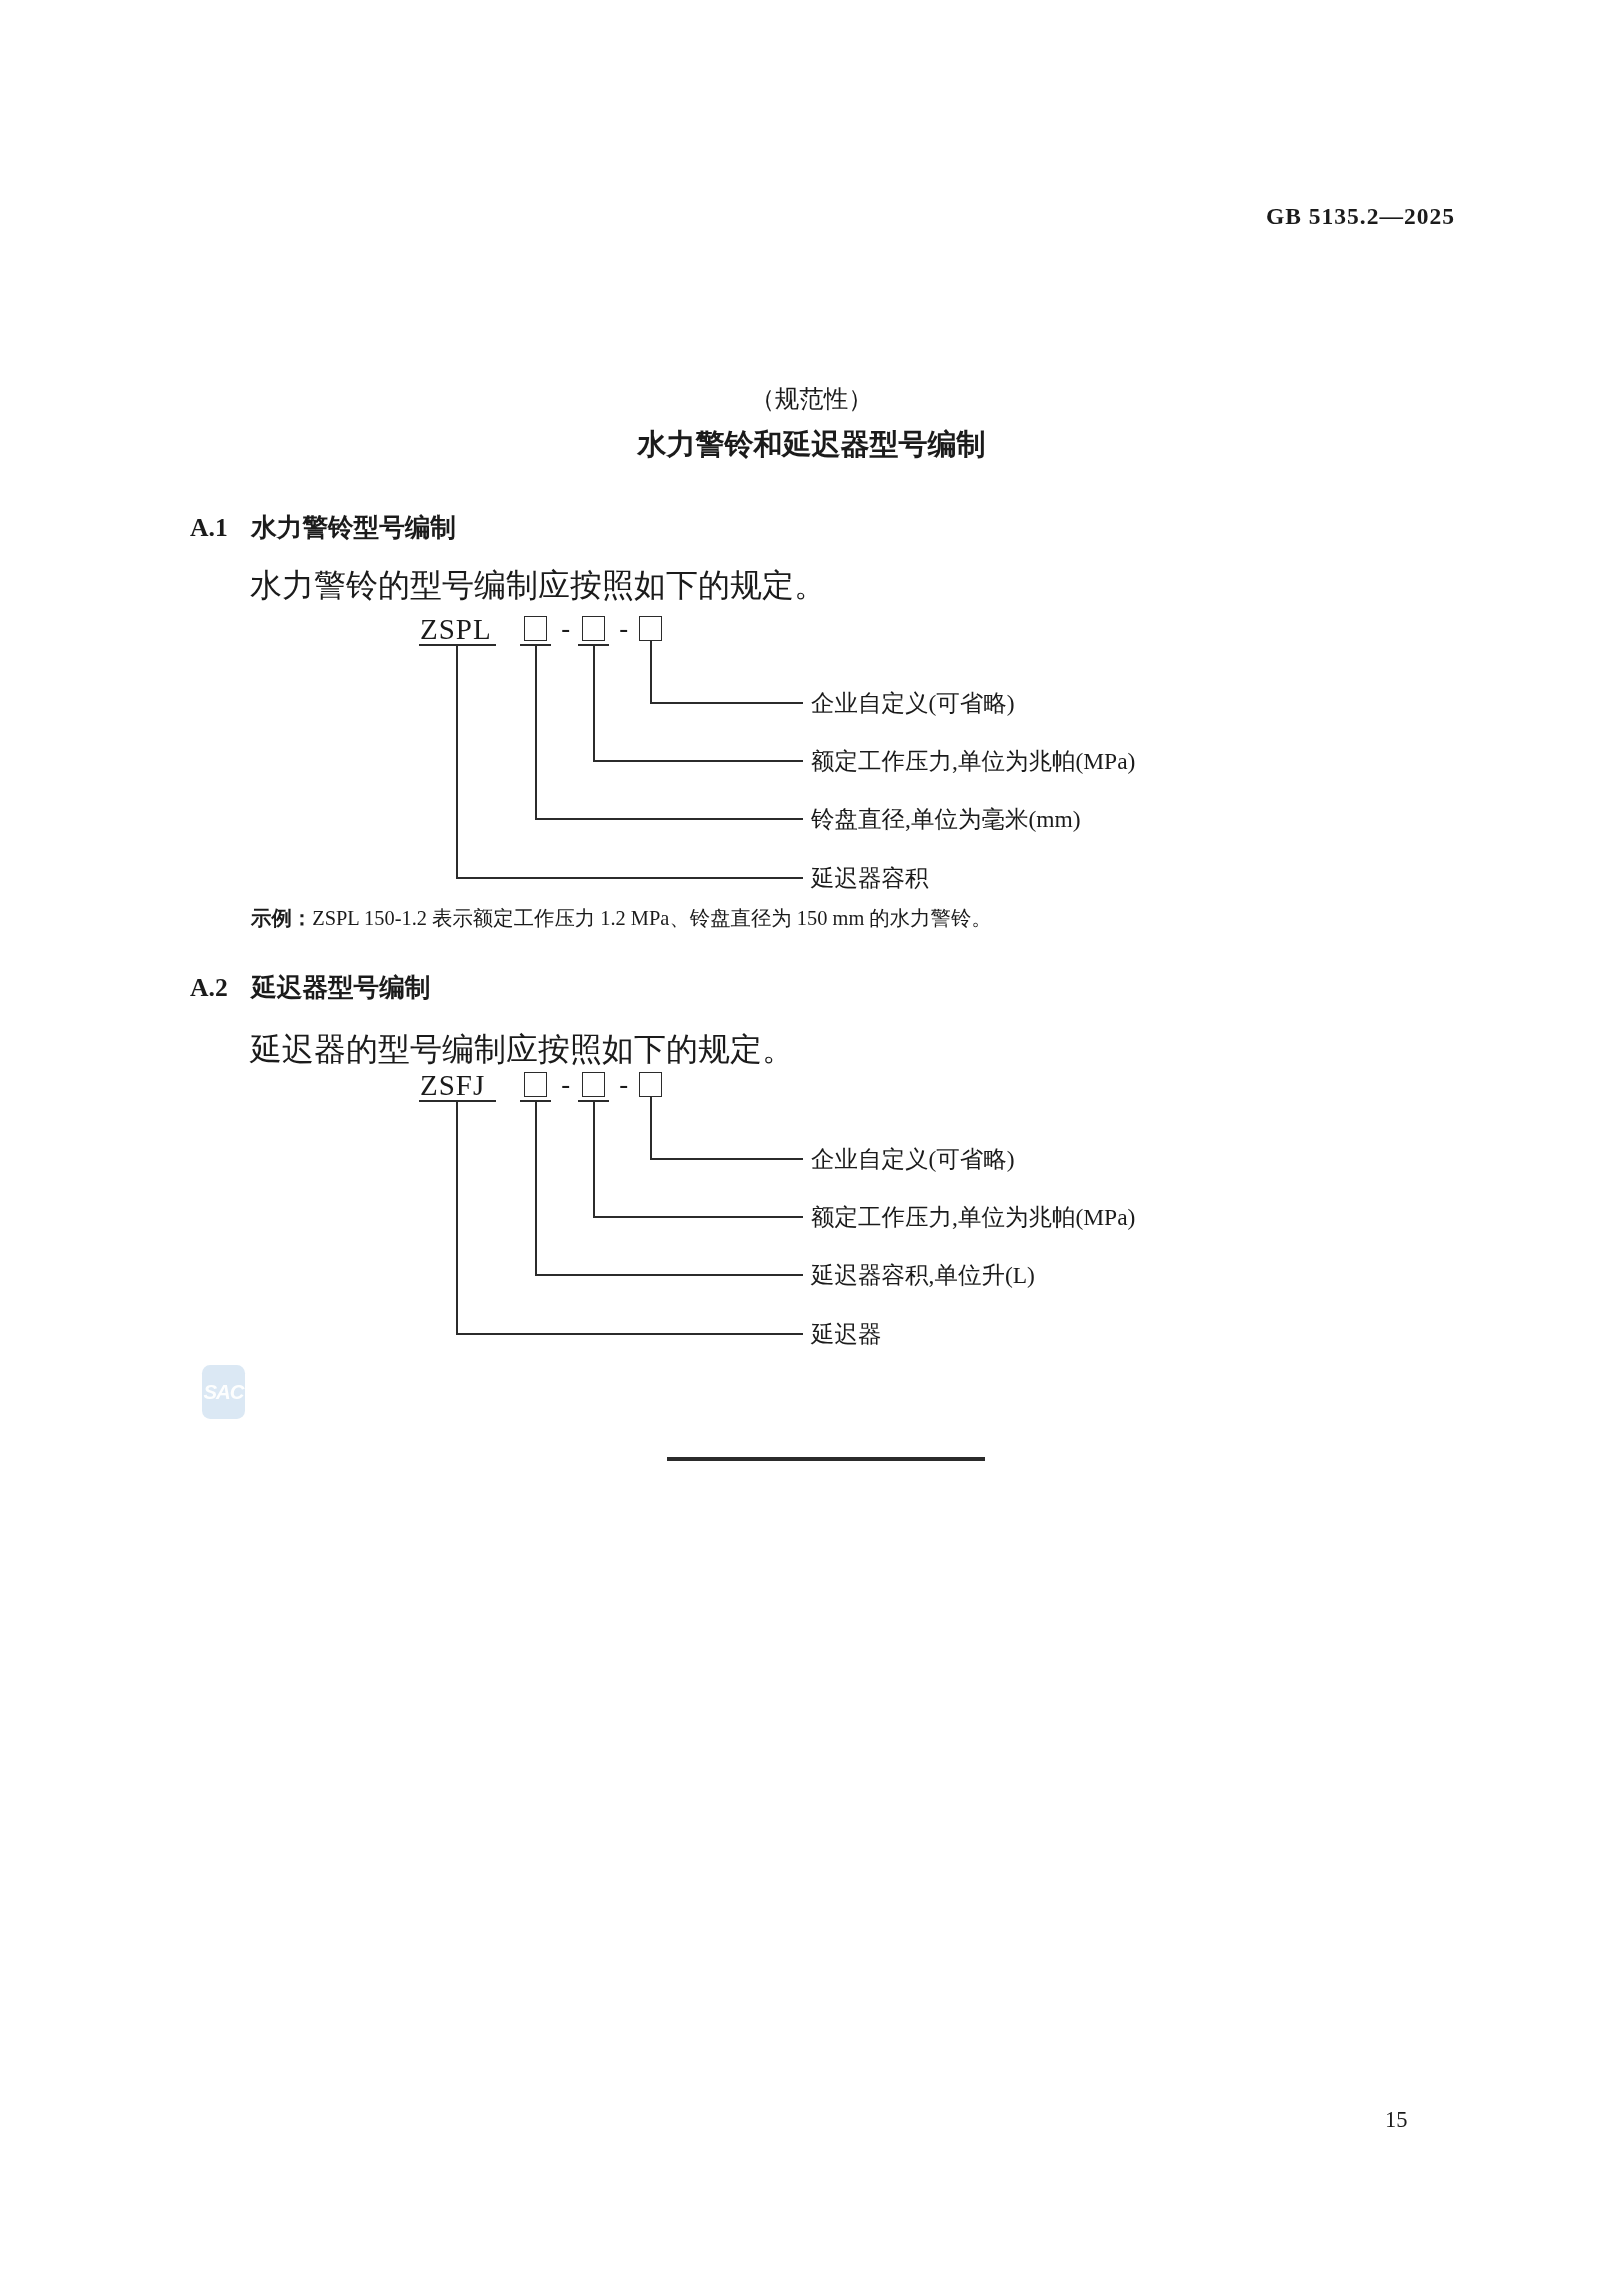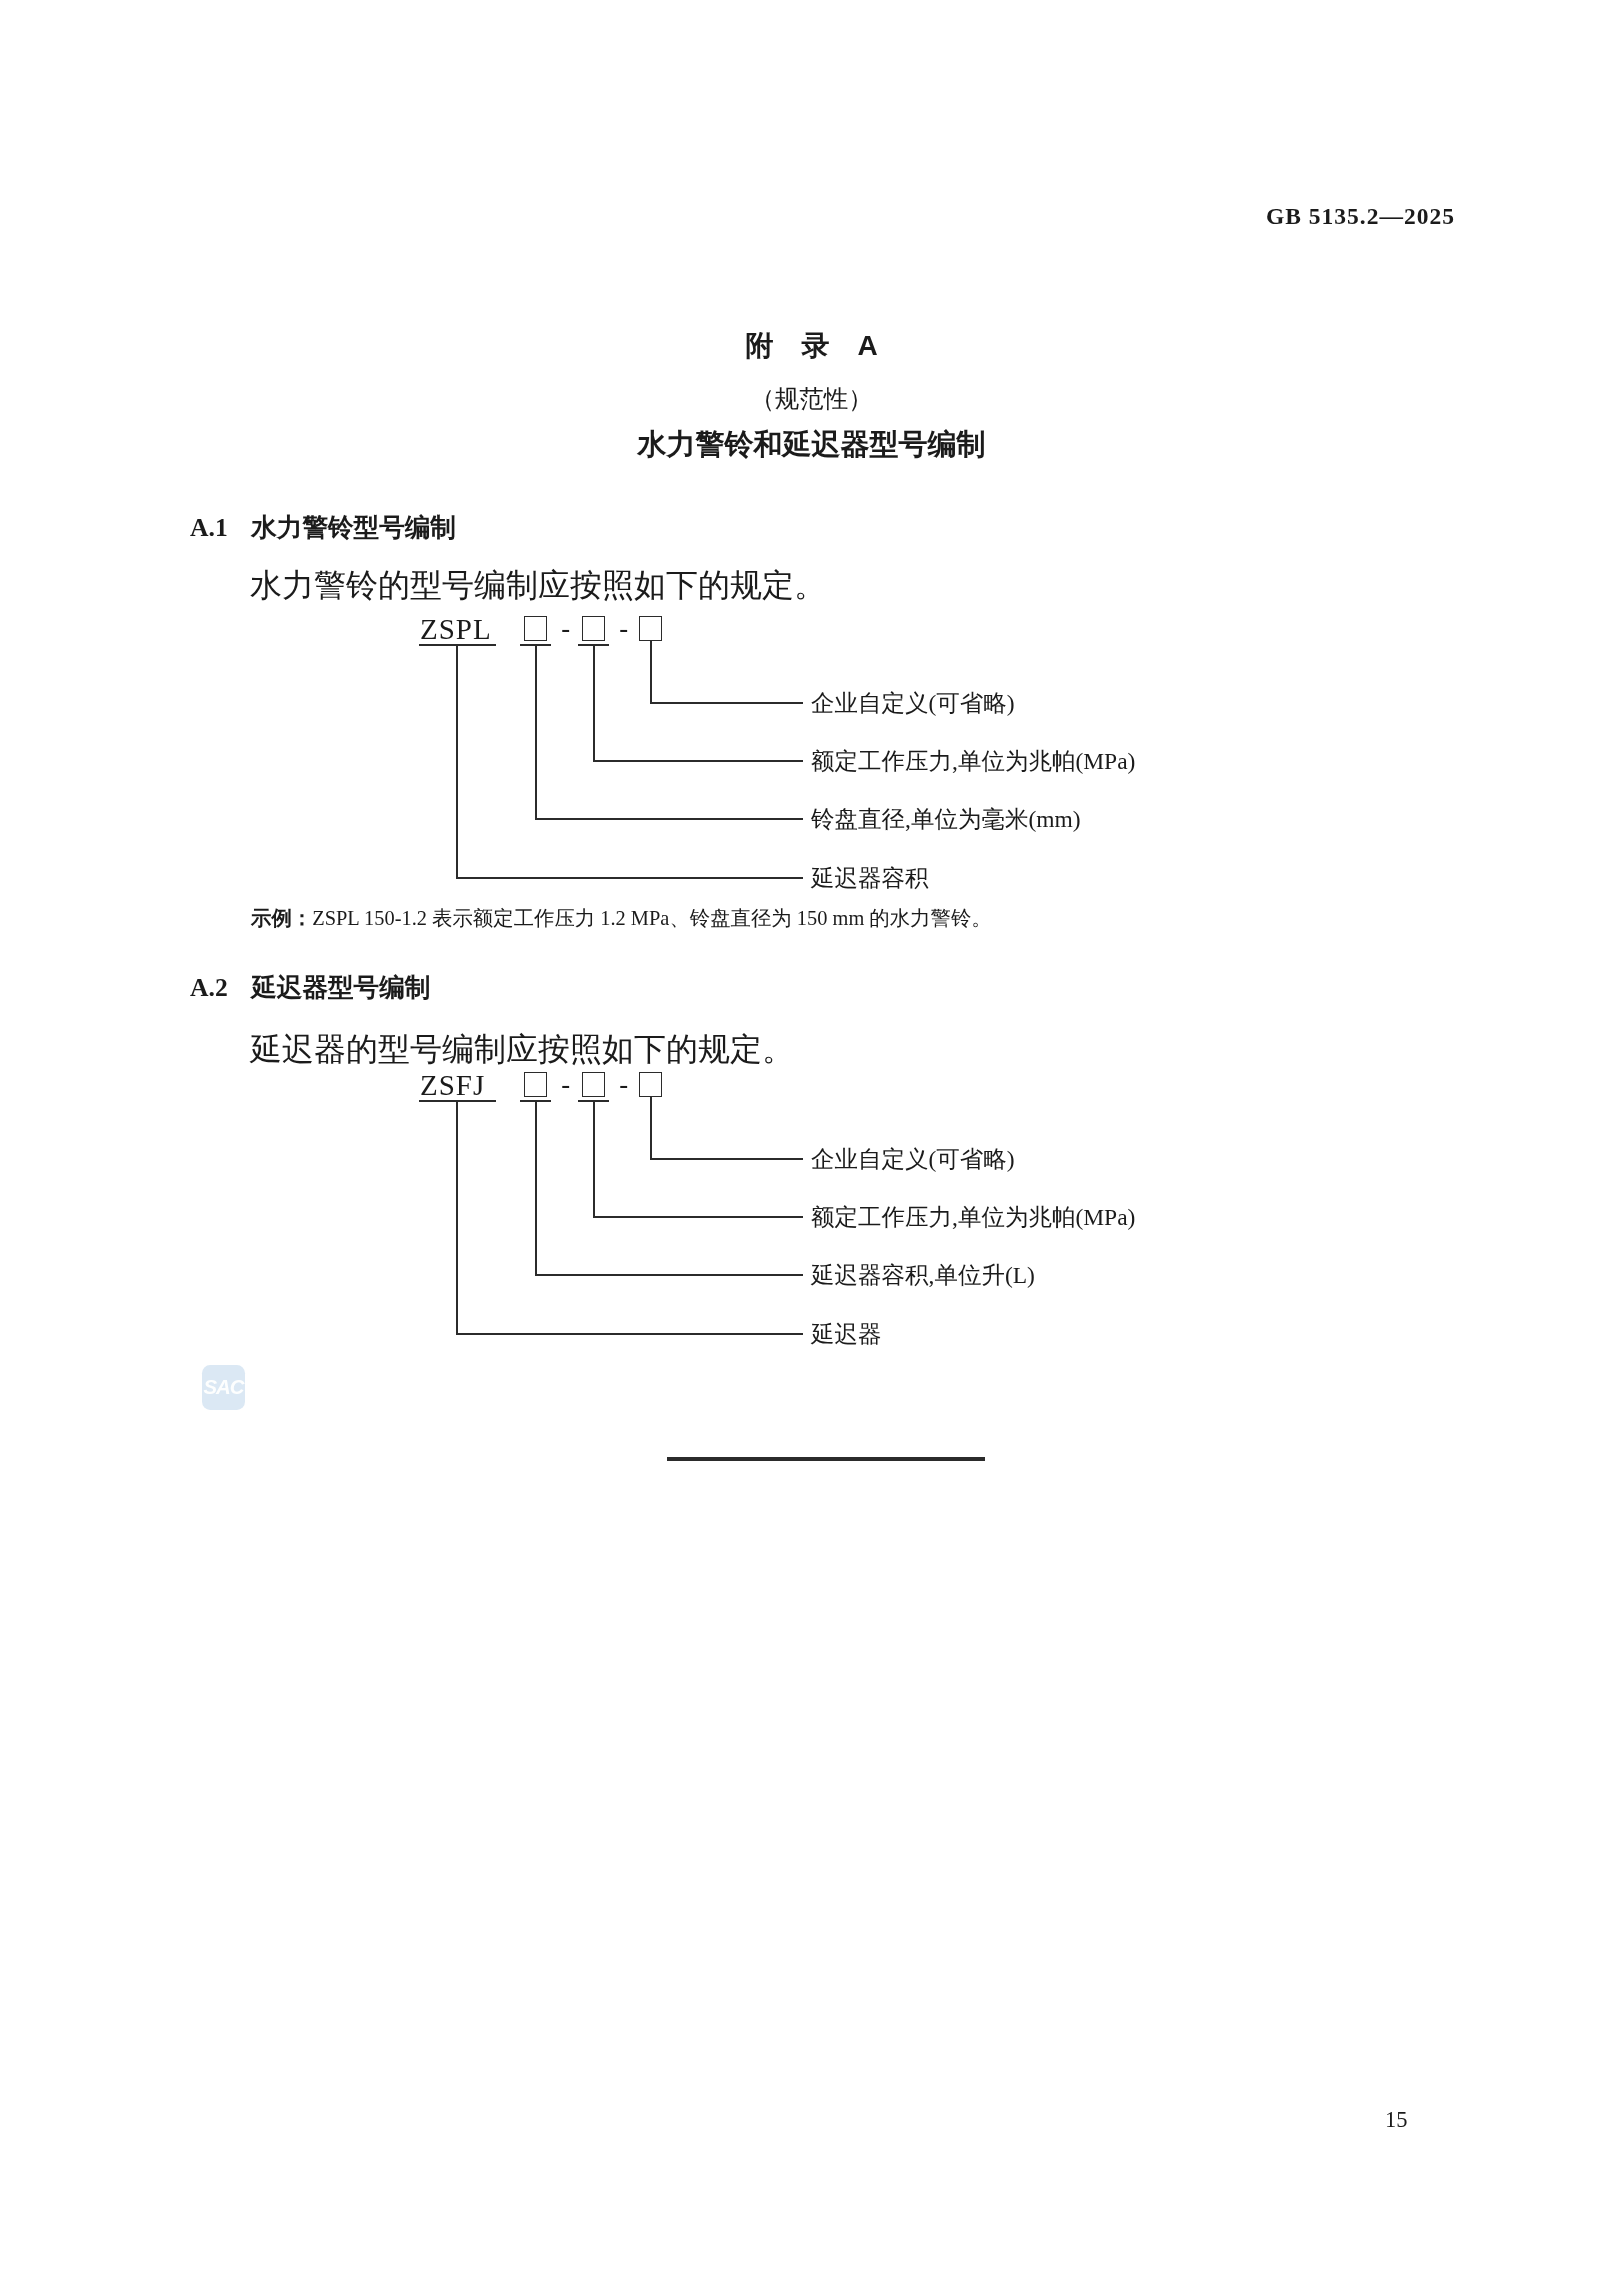--- a/index.html
+++ b/index.html
@@ -77,42 +77,41 @@
   .hl-3{left:116px; top:203px; width:268px;}
   .hl-4{left:37px;  top:262px; width:347px;}
   .diagram .dlabel{
     position:absolute; left:392px; transform:translateY(-50%);
     font-size:23.5px; white-space:nowrap;
   }
   .dl-1{top:88px;} .dl-2{top:146px;} .dl-3{top:204px;} .dl-4{top:263px;}
 
   
   .watermark{
-    position:absolute; left:202px; top:1365px; width:43px; height:45px;
+    position:absolute; left:202px; top:1365px; width:43px; height:54px;
     background:#dbe8f4; border-radius:8.2px;
     display:flex; align-items:center; justify-content:center;
     font-family:"Liberation Sans", sans-serif;
     font-weight:bold; font-style:italic; font-size:20.4px; letter-spacing:-1px;
     color:#fdfefe; z-index:1;
   }
 
   
   .endline{position:absolute; left:667px; top:1457px; width:318px; height:3.6px; background:#2b2b2b;}
 
   
   .pagenum{position:absolute; left:1385px; top:2107px; font-size:22.5px;}
 </style>
 </head>
 <body>
 
 <div class="page">
 
   <div class="doc-header">GB 5135.2—2025</div>
 
-  <div class="title-line t1">附　录　A</div>
   <div class="title-line t2">（规范性）</div>
   <div class="title-line t3">水力警铃和延迟器型号编制</div>
 
   <div class="sec-heading sec-a1">
     <span class="h-num">A.1</span><span class="h-txt">水力警铃型号编制</span>
   </div>
 
   <div class="para para-a1">水力警铃的型号编制应按照如下的规定。</div>
 
   <div class="diagram dg-a1">

